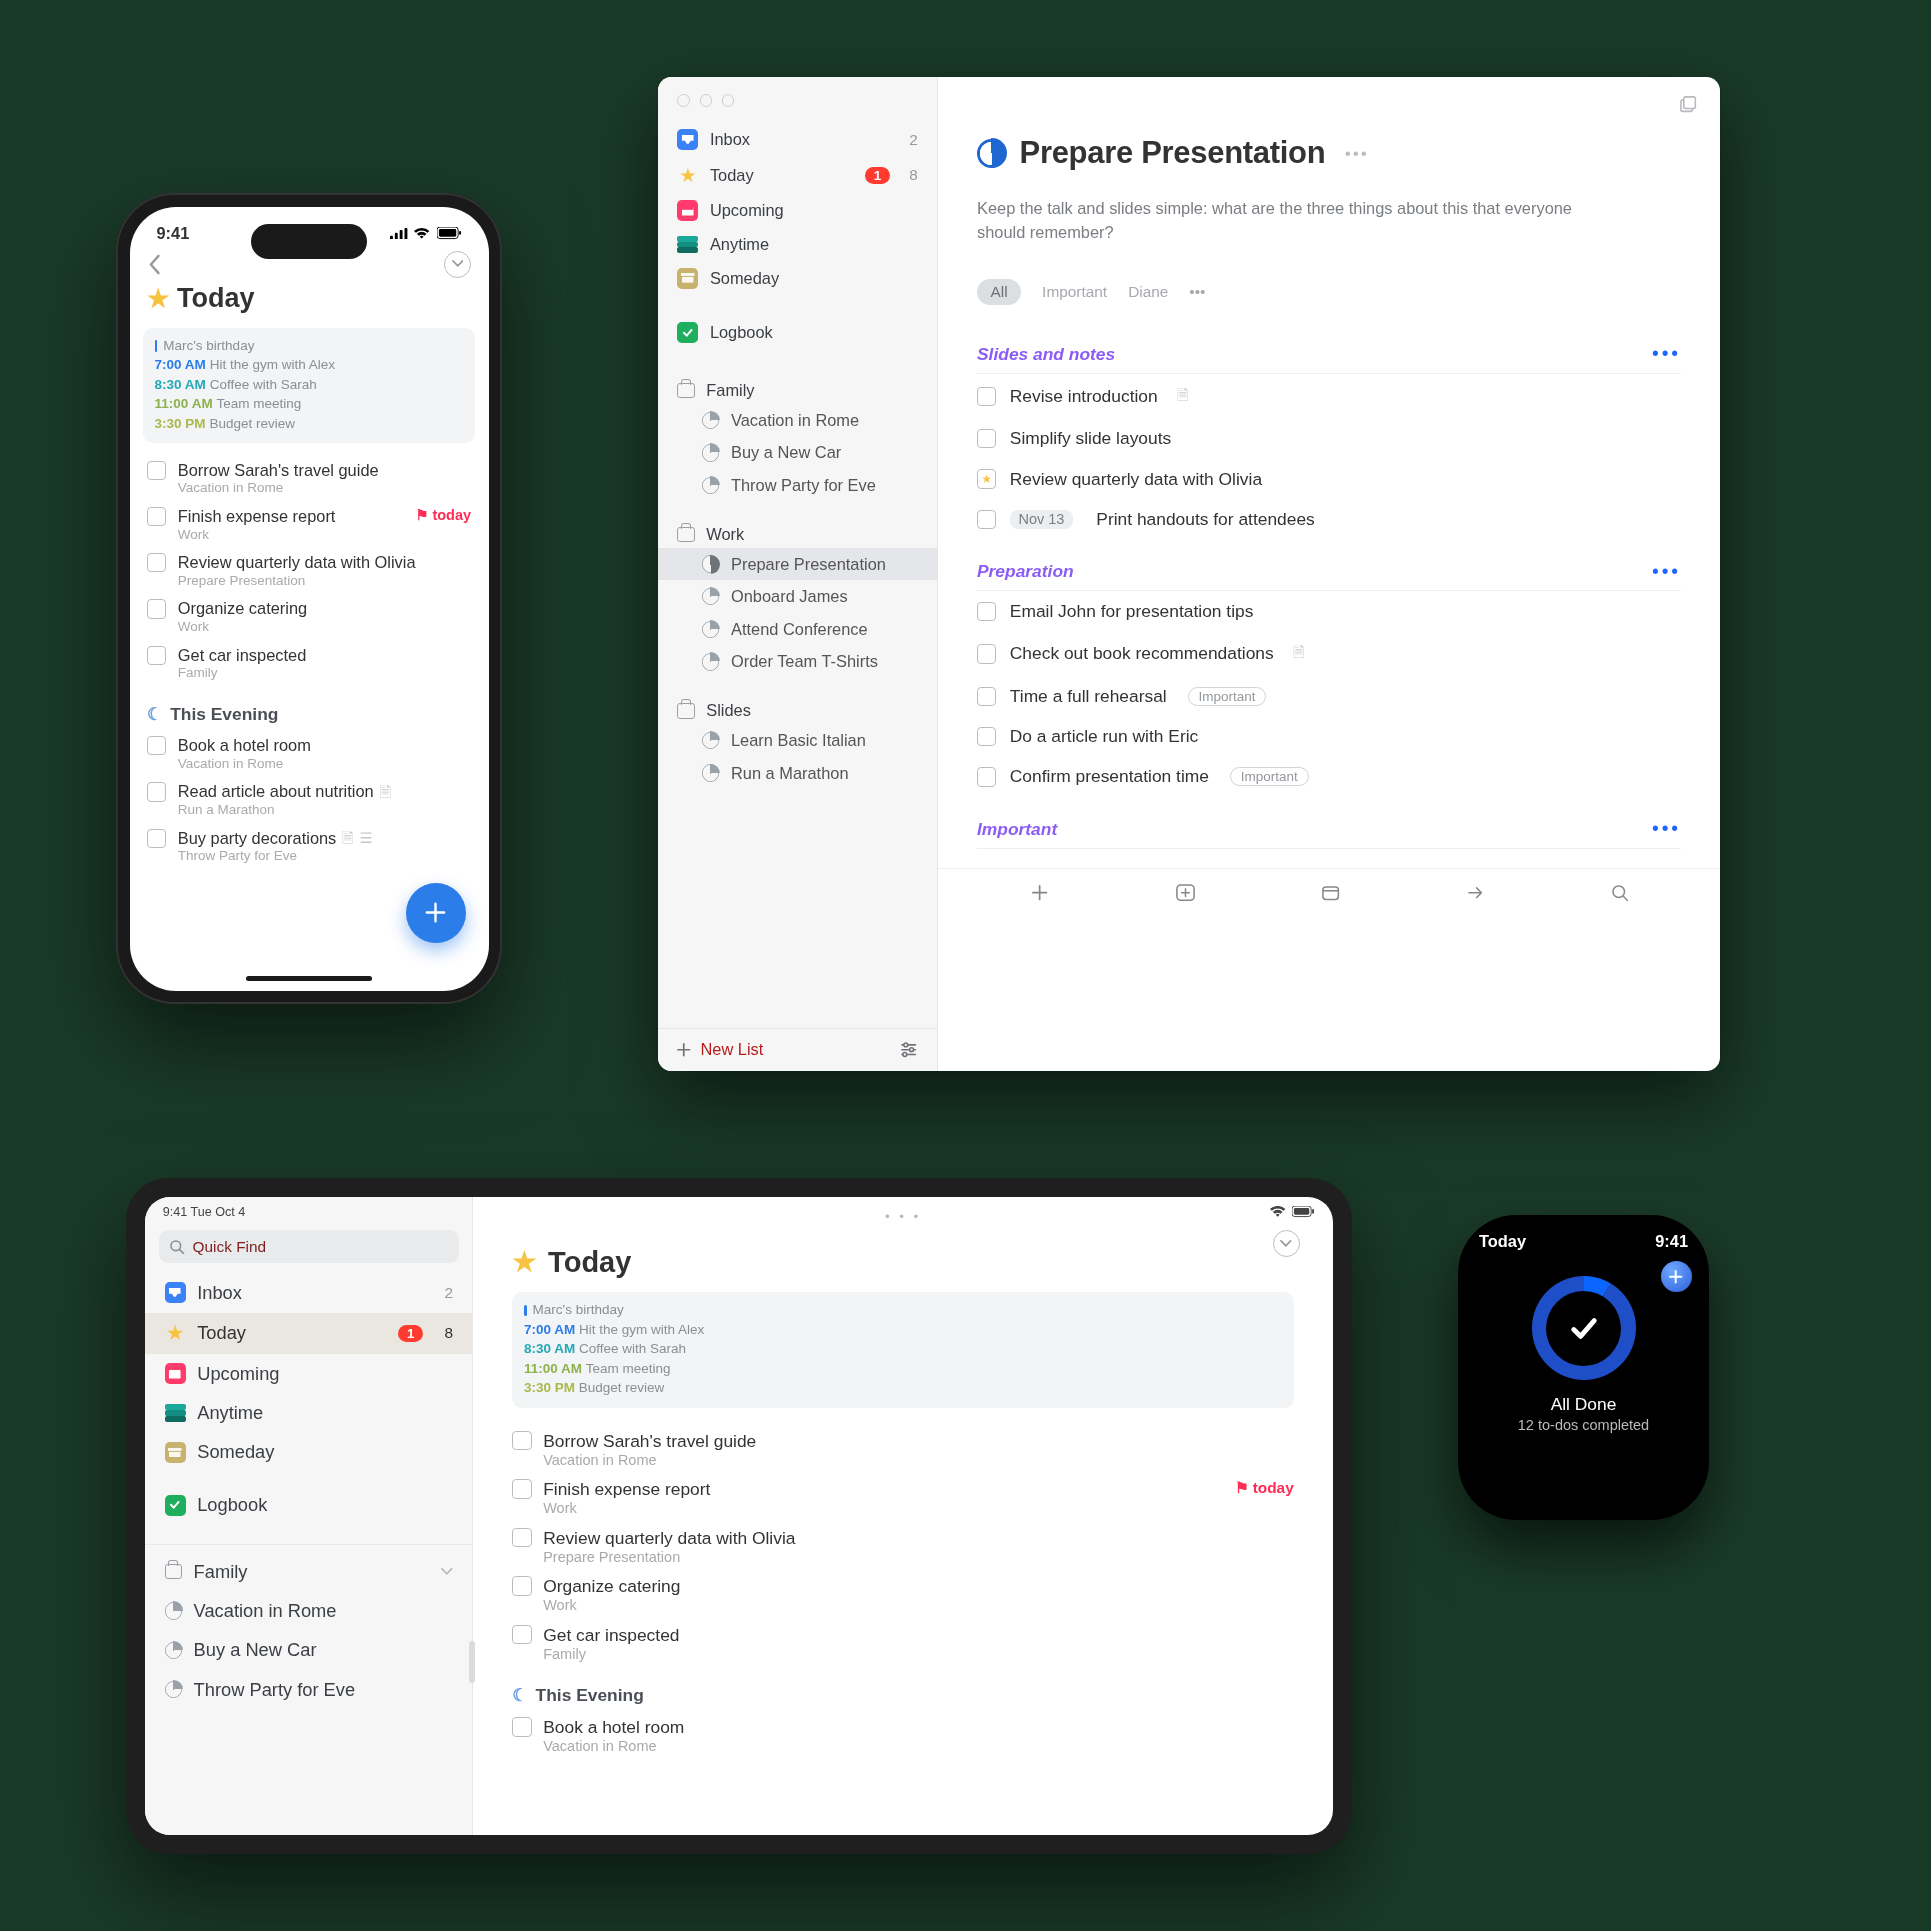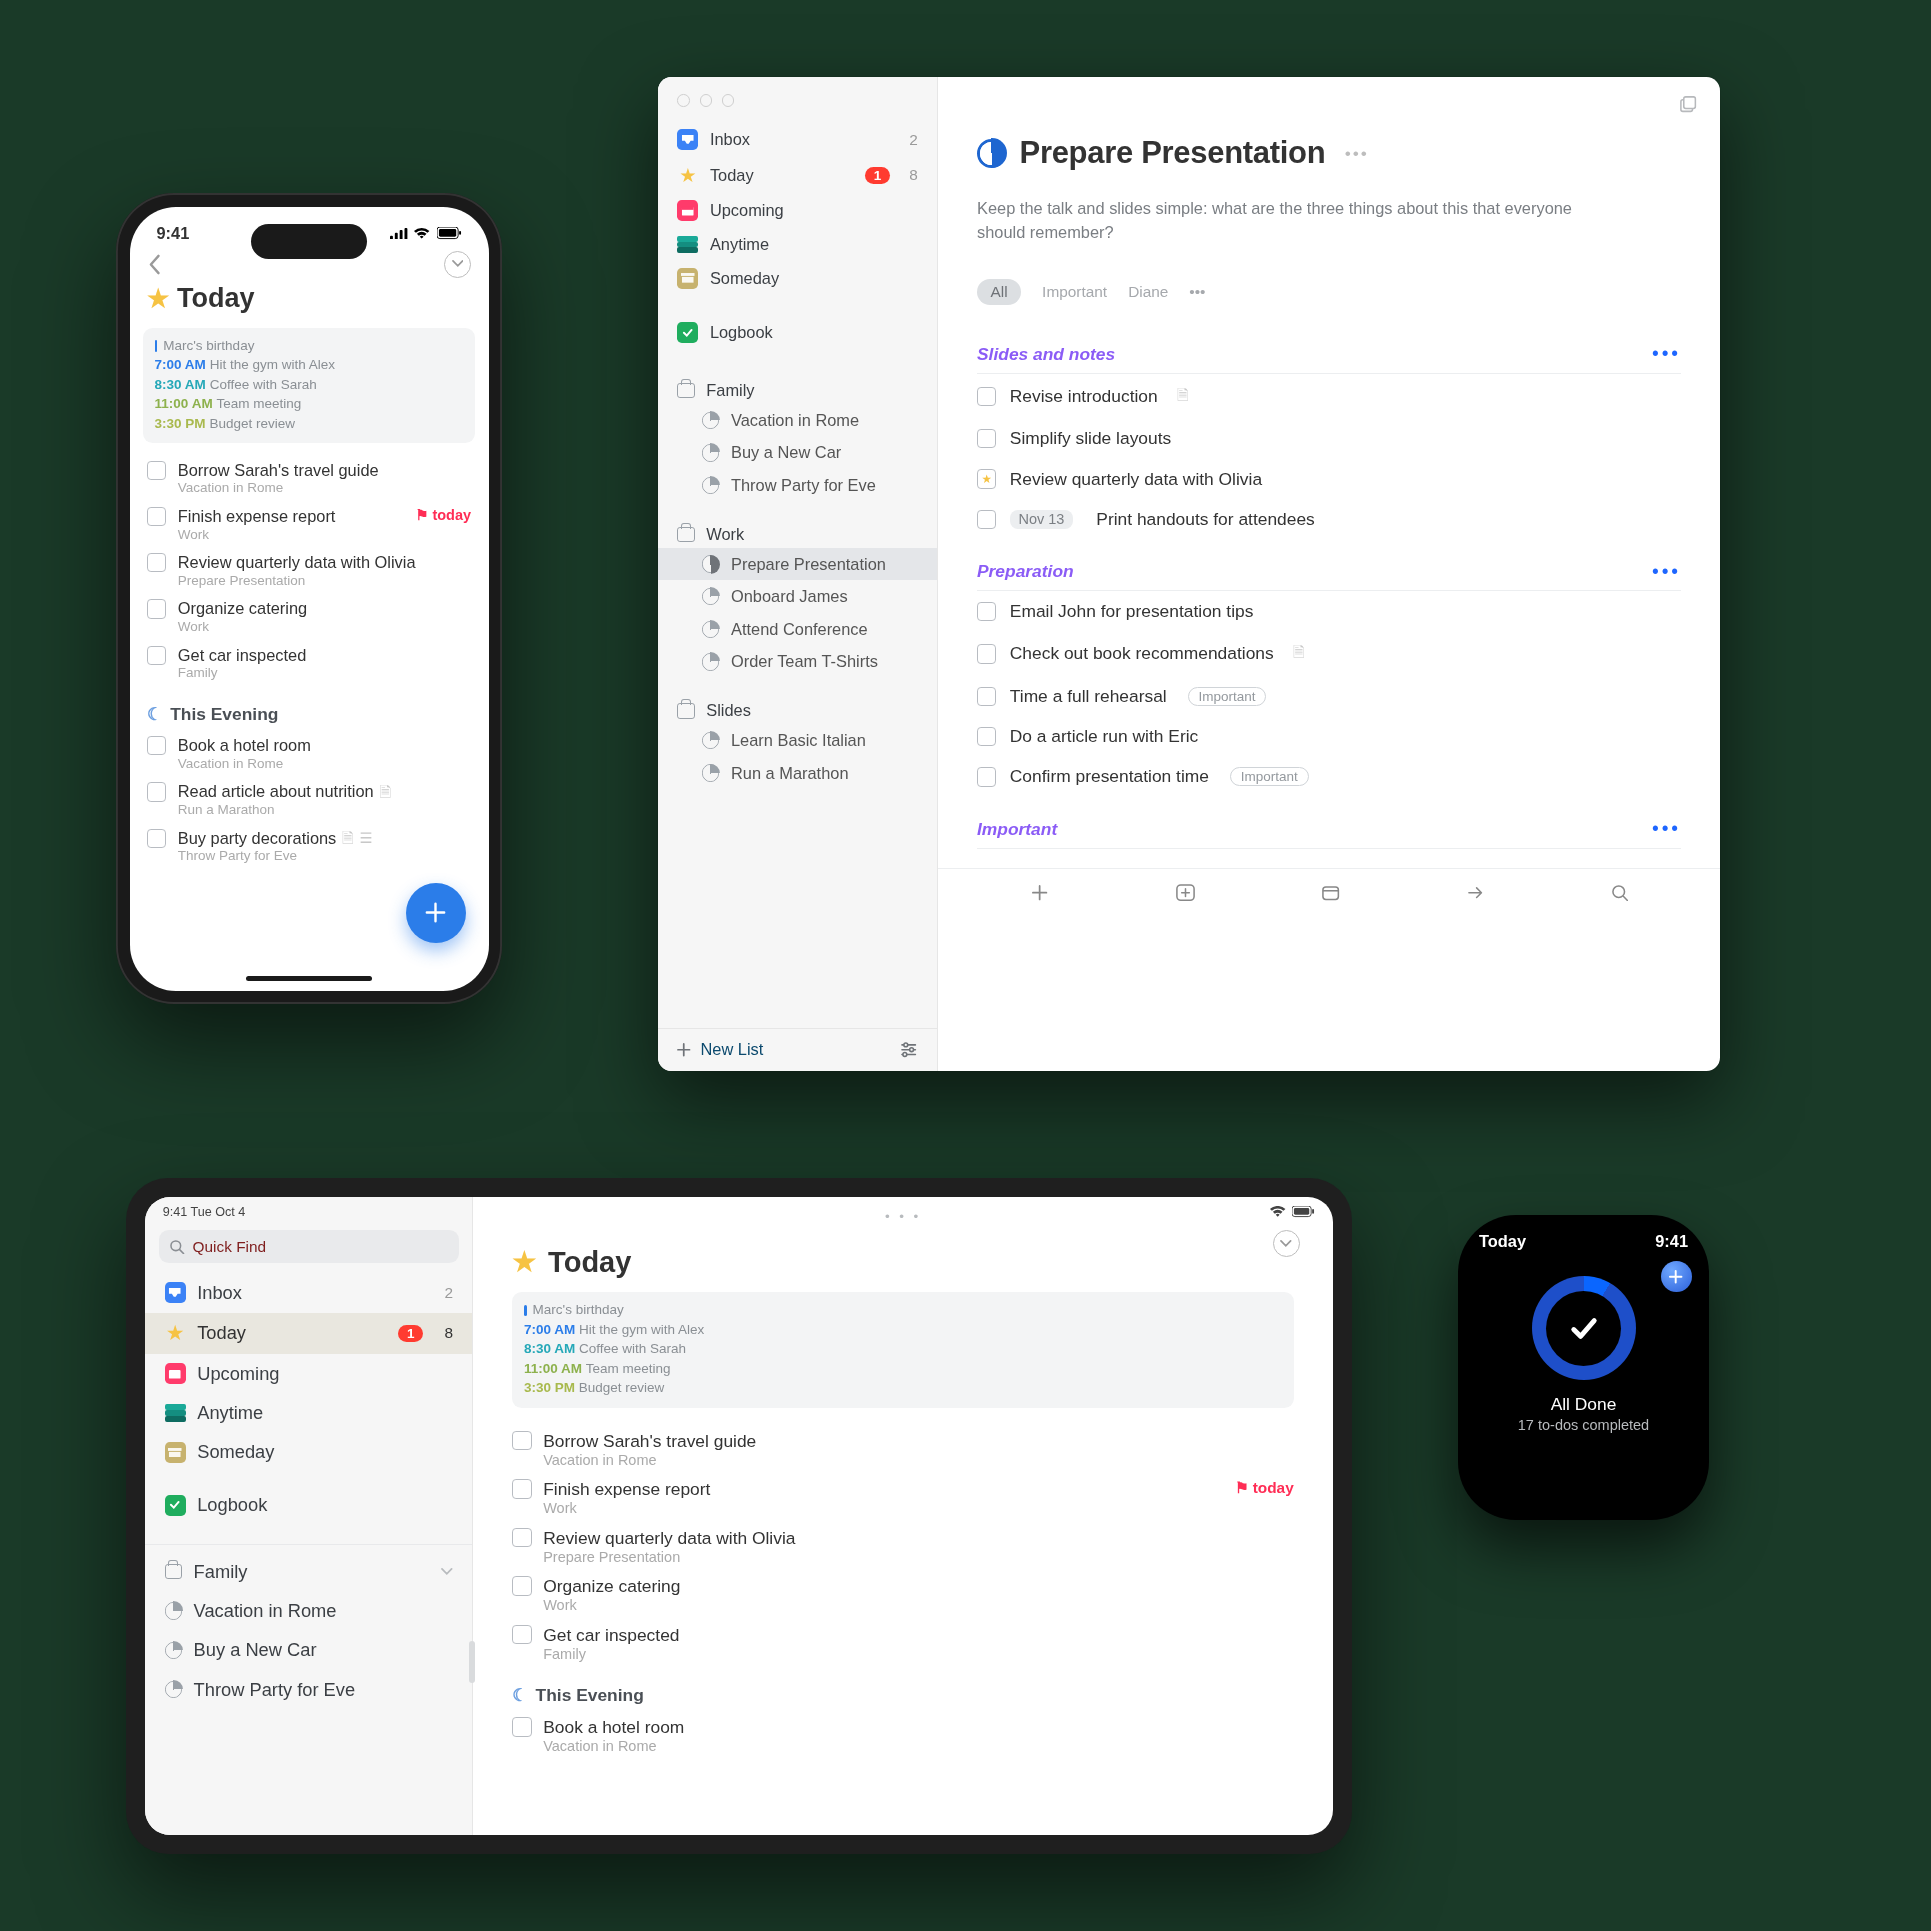--- a/index.html
+++ b/index.html
@@ -61,21 +61,21 @@
   }
   .mac .sidebar { width:280px; display:flex; flex-direction:column; }
   .traffic { display:flex; gap:9.7px; padding:17.4px 19.3px 7.7px; }
   .traffic span { width:12.6px; height:12.6px; border-radius:50%; border:1px solid #cfcfcf; }
   .sb-group { padding:7.7px 0; }
   .sb-item { display:flex; align-items:center; gap:11.6px; padding:6.8px 19.3px; font-size:16.4px; color:#3b3f44; cursor:default; }
   .sb-item.sel { background:#e4e6e9; }
   .sb-item .spacer { flex:1; }
   .sb-head { display:flex; align-items:center; gap:11.6px; padding:9.7px 19.3px 3.9px; font-size:16.4px; color:#3b3f44; font-weight:500; }
   .sb-sub { padding-left:44px !important; color:#555; }
-  .sb-foot { margin-top:auto; border-top:1px solid #e6e6e6; display:flex; align-items:center; justify-content:space-between; padding:11.6px 19.3px; color:#0c4a6e; }
+  .sb-foot { margin-top:auto; border-top:1px solid #e6e6e6; display:flex; align-items:center; justify-content:space-between; padding:11.6px 19.3px; color:#b91c1c; }
   .sb-foot .nl { display:flex; align-items:center; gap:9.7px; font-size:16.4px; }
   .mac .main { flex:1; display:flex; flex-direction:column; position:relative; }
   .mac .top-corner { position:absolute; top:17.4px; right:23px; color:#b7b9bc; }
   .proj-head { padding:58px 48px 9.7px 39px; }
   .proj-title-row { display:flex; align-items:center; gap:13.5px; }
   .proj-circle { width:29px; height:29px; border-radius:50%; border:3.9px solid #1e66d0; position:relative; }
   .proj-circle::after{content:"";position:absolute;inset:-3.9px;border-radius:50%;background:conic-gradient(#1e66d0 0 180deg, transparent 180deg 360deg);} 
   .proj-circle .inner{position:absolute;inset:0;background:#fff;border-radius:50%;}
   .proj-title { font-size:31px; font-weight:700; letter-spacing:-0.3px; }
   .dots3 { color:#bdbdbd; font-size:17.4px; letter-spacing:1.9px; margin-left:5.8px; }
@@ -770,17 +770,17 @@
         </svg>
   </div>
   <div class="ring">
     <div class="inner">
       <svg width="39" height="39" viewBox="0 0 40 40">
             <path d="M10 21 L17 28 L31 12" stroke="#fff" stroke-width="5" fill="none" stroke-linecap="round" stroke-linejoin="round"></path>
           </svg>
     </div>
   </div>
   <div class="done">All Done</div>
-  <div class="sub">17 to-dos completed</div>
+  <div class="sub">12 to-dos completed</div>
 </div>
 
 </div>
 
 
 </body></html>

